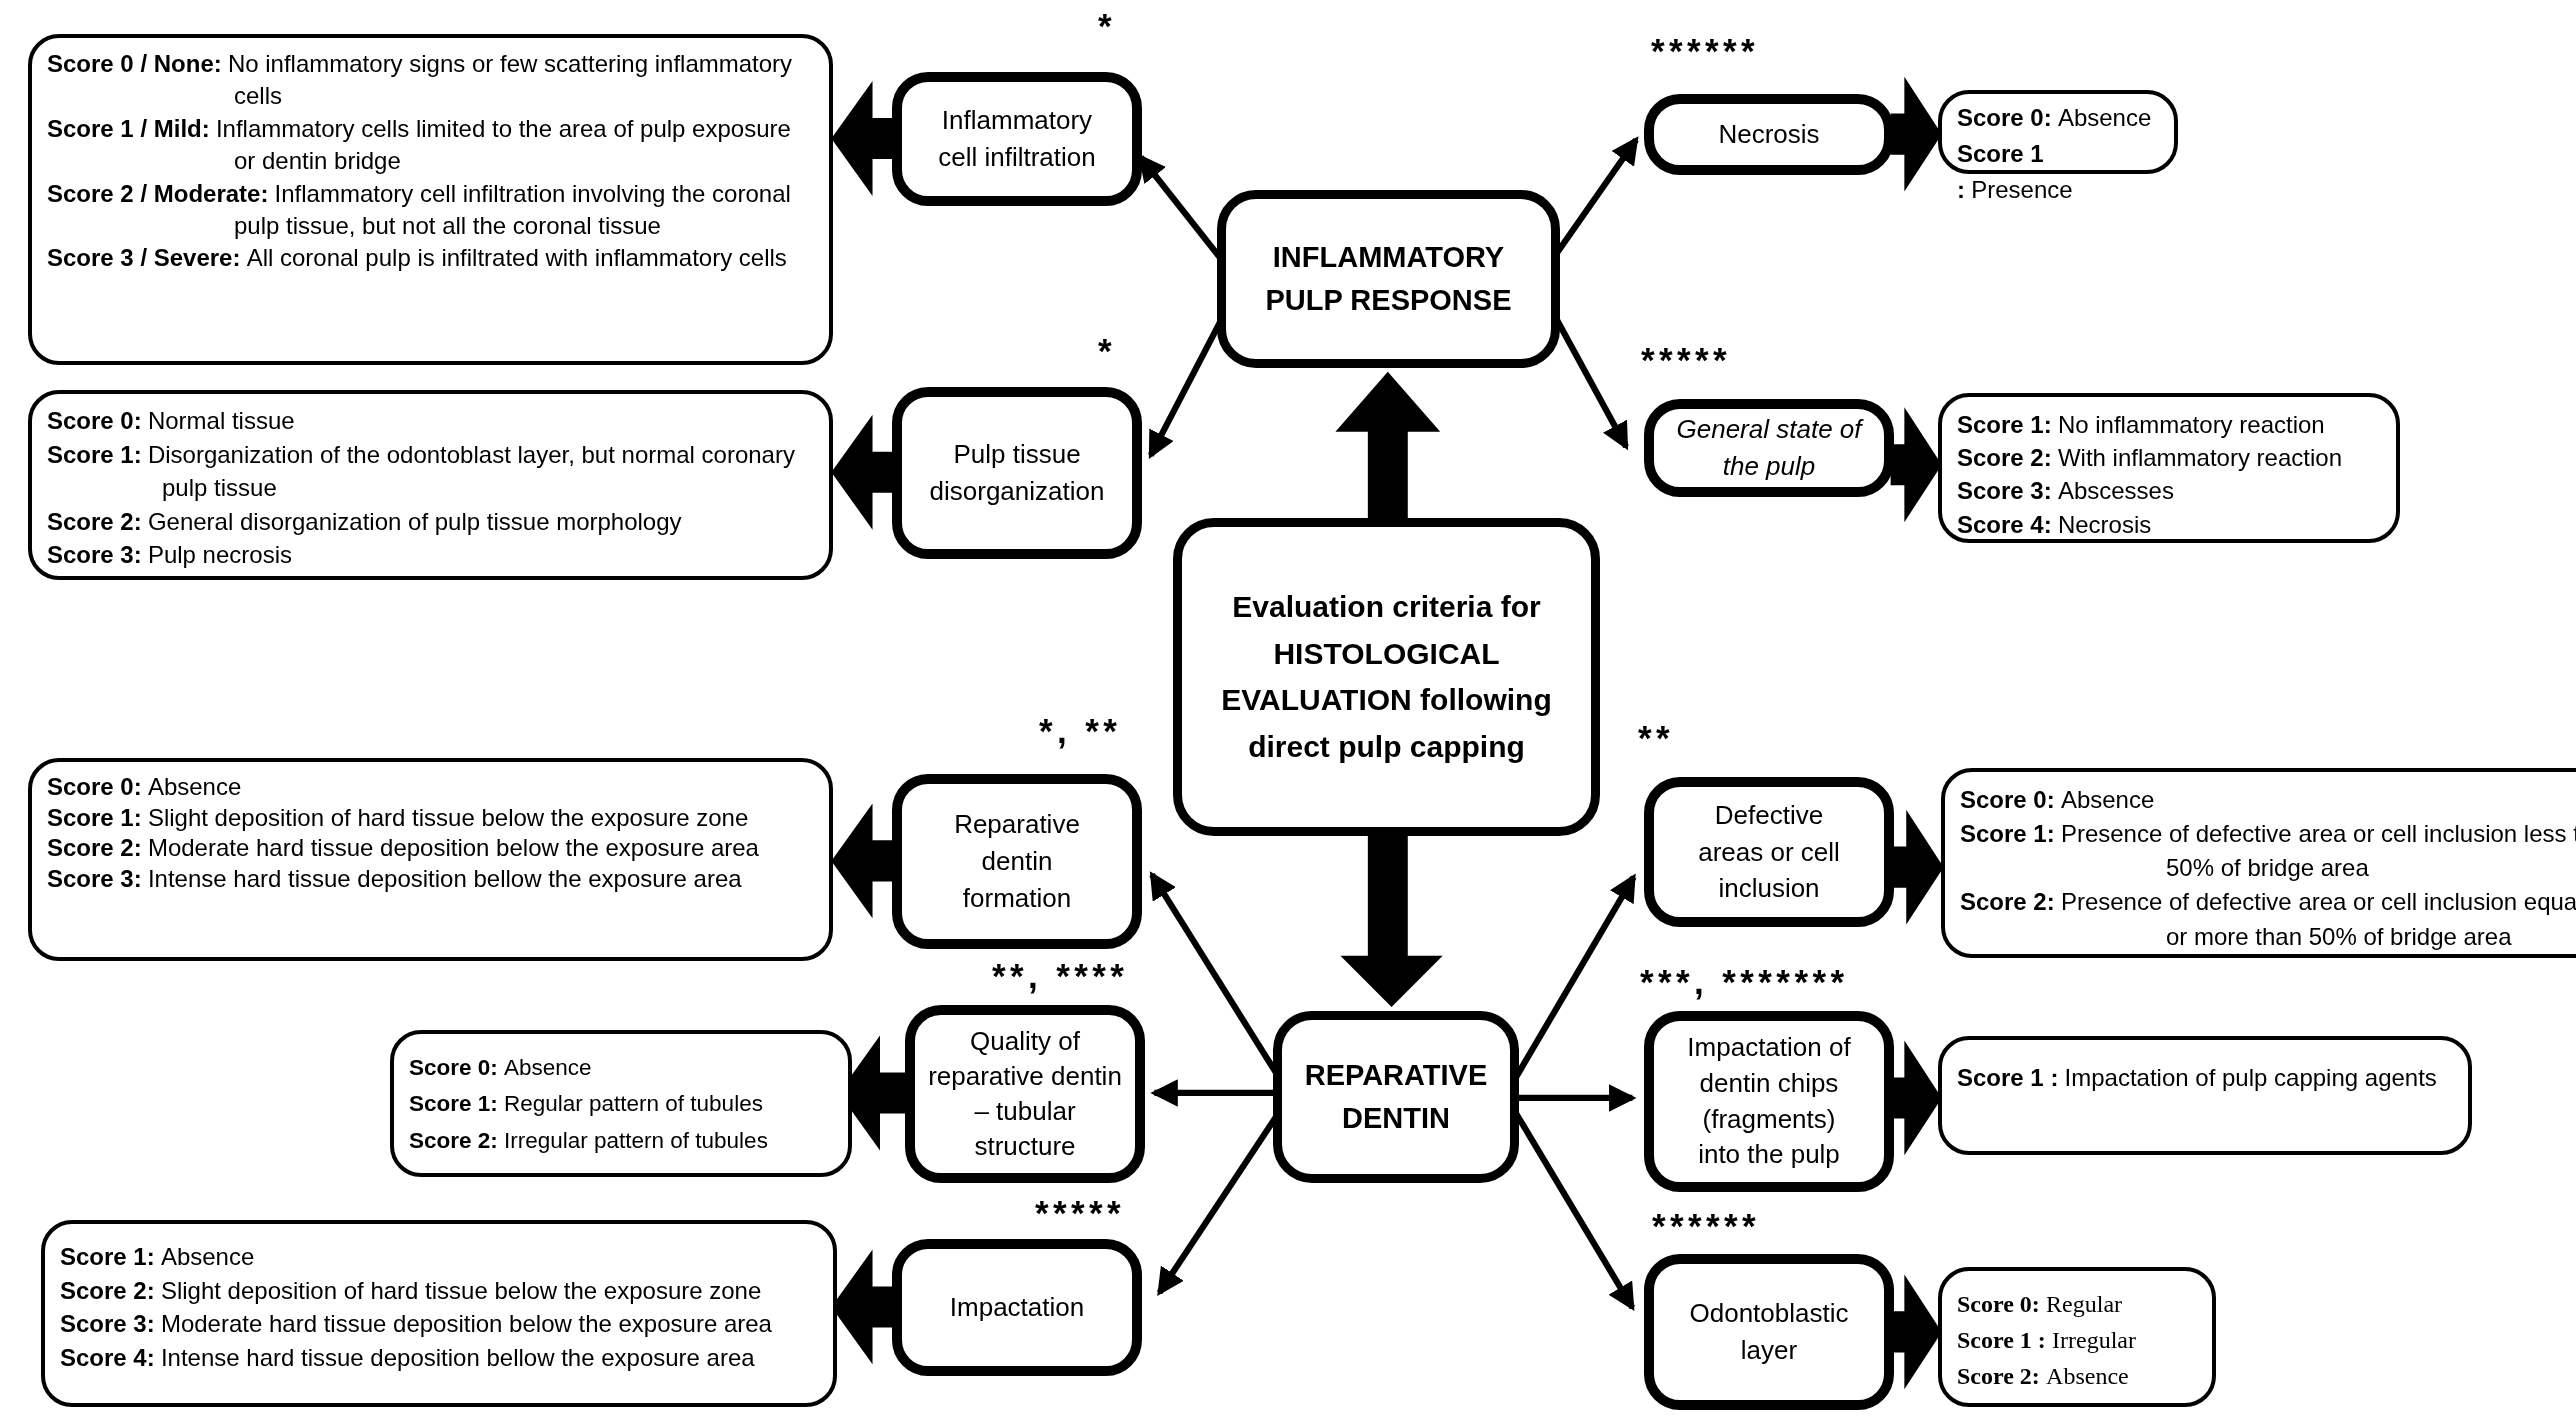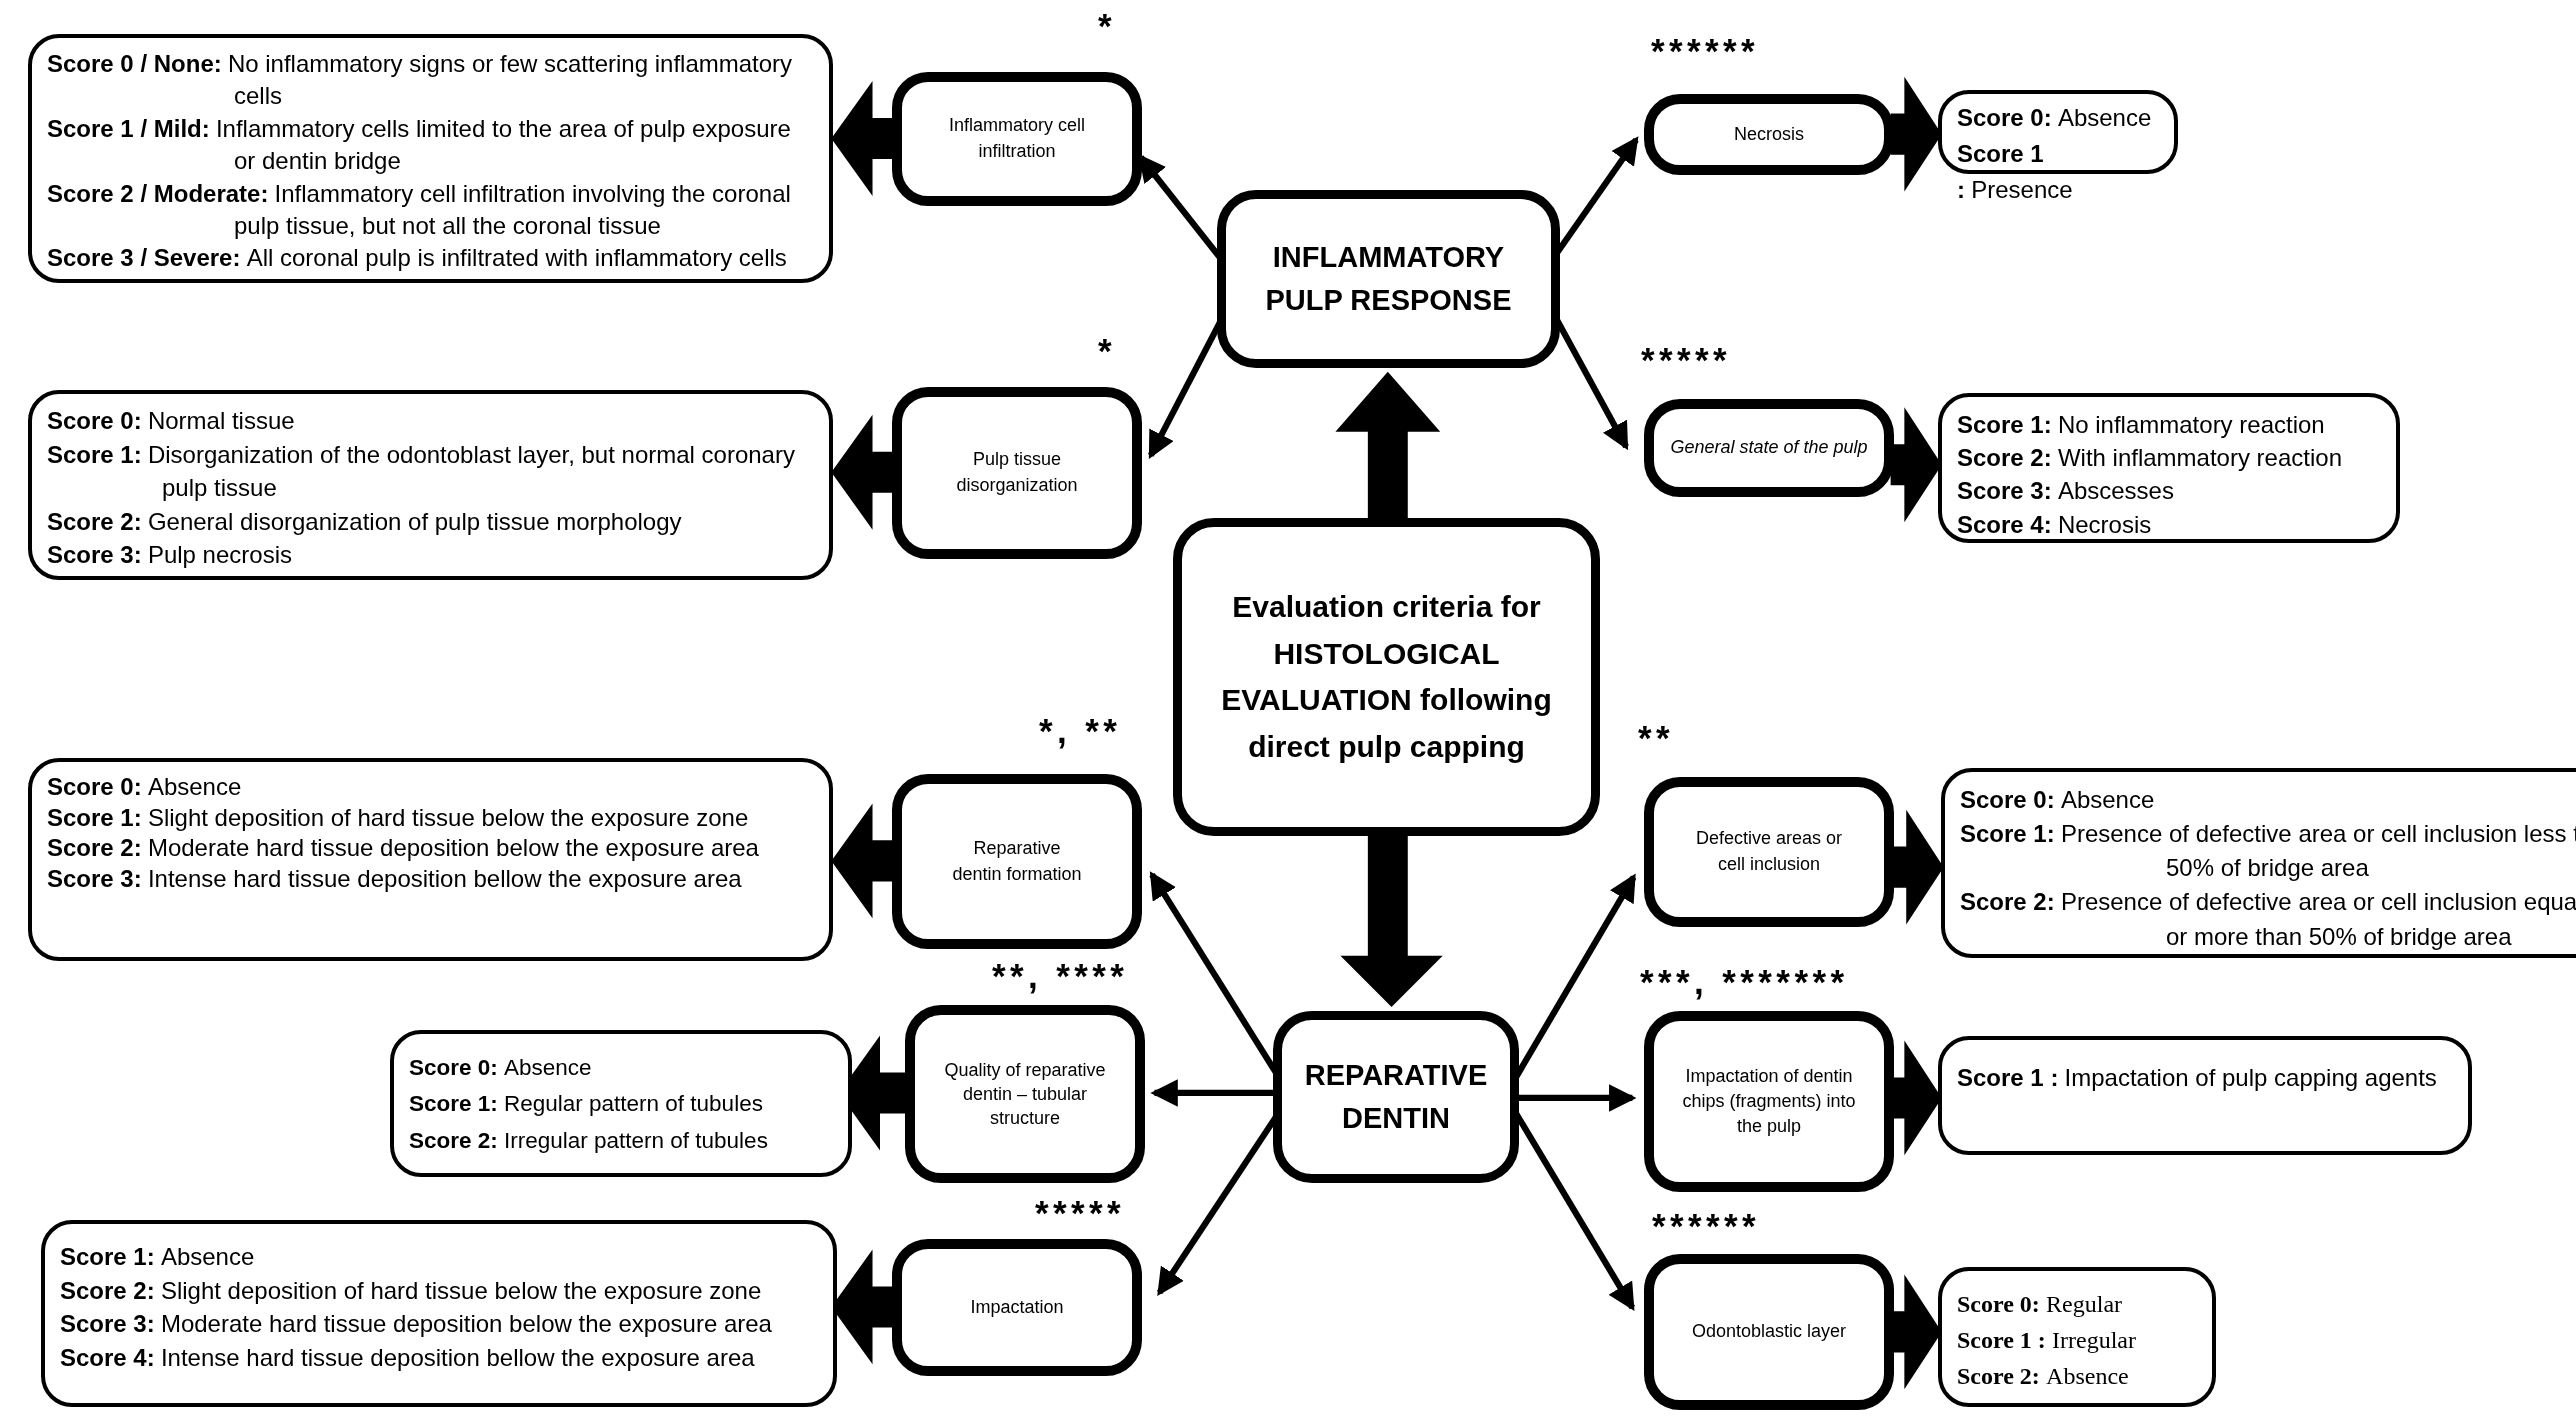--- a/index.html
+++ b/index.html
@@ -11,27 +11,27 @@
      border:4.4px solid #000;border-radius:31px;padding:10px 15px;
      font-size:24px;line-height:1.35;}
   .score-line{margin:0;}
   .b{font-weight:700;margin-right:6.2px;}
   .hang-370 .score-line{padding-left:187px;text-indent:-187px;}
   .hang-185 .score-line{padding-left:115px;text-indent:-115px;}
   .hang-330 .score-line{padding-left:206px;text-indent:-206px;}
   .node{position:absolute;z-index:2;box-sizing:border-box;background:#fff;
      border:10px solid #000;border-radius:36px;
      display:flex;align-items:center;justify-content:center;text-align:center;
-     font-size:18px;line-height:1.42;}
+     font-size:26px;line-height:1.42;}
   .hub{border-width:9.4px;border-radius:39px;font-weight:700;font-size:29px;line-height:1.5;text-align:center;}
   .central{border-width:9.4px;border-radius:41px;font-weight:700;font-size:30px;line-height:1.55;}
   .marks{position:absolute;z-index:3;font-size:35px;font-weight:700;letter-spacing:4.4px;white-space:nowrap;}
 
   
-  #box-infiltration{left:28px;top:34px;width:805px;height:249px;}
+  #box-infiltration{left:28px;top:34px;width:805px;height:331px;}
   #box-disorganization{left:28px;top:390px;width:805px;height:190px;line-height:1.4;}
   #box-formation{left:28px;top:758px;width:805px;height:203px;line-height:1.28;}
   #box-quality{left:390px;top:1030px;width:462px;height:147px;font-size:22.5px;line-height:1.62;padding-top:16px;}
   #box-localization{left:41px;top:1220px;width:796px;height:187px;line-height:1.4;padding-top:16px;}
   #box-necrosis{left:1938px;top:90px;width:240px;height:84px;line-height:1.5;padding:6.2px 15px;}
   #box-general{left:1938px;top:393px;width:462px;height:150px;line-height:1.38;padding-top:11.2px;}
   #box-defective{left:1941px;top:768px;width:715px;height:190px;line-height:1.42;padding:11.2px 15px;}
   #box-impactation{left:1938px;top:1036px;width:534px;height:119px;line-height:1.5;padding-top:20px;}
   #box-odontoblastic{left:1938px;top:1267px;width:278px;height:140px;line-height:1.5;padding-top:15px;font-family:Liberation Serif, serif;}
 

